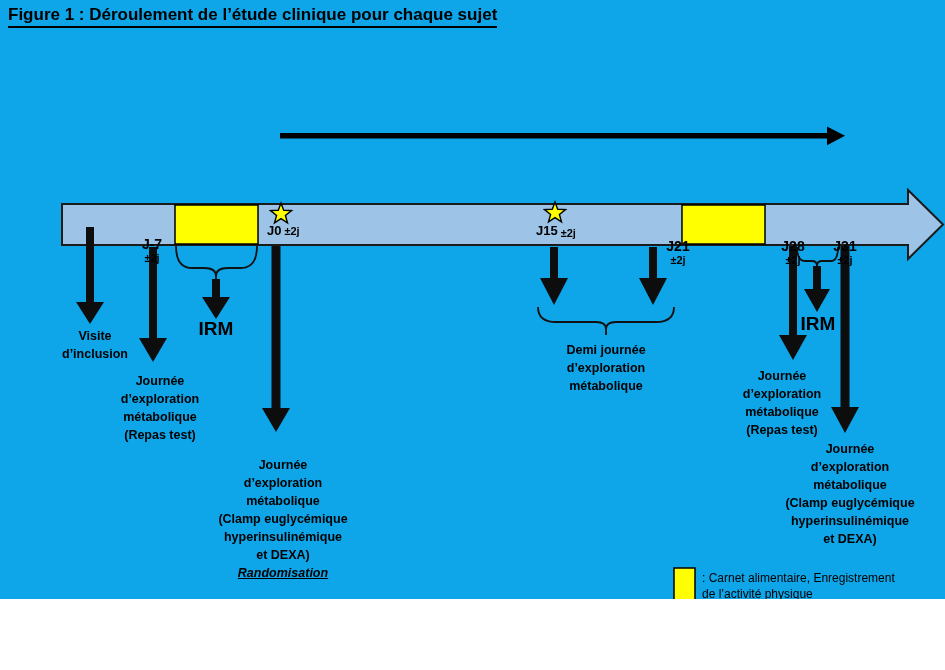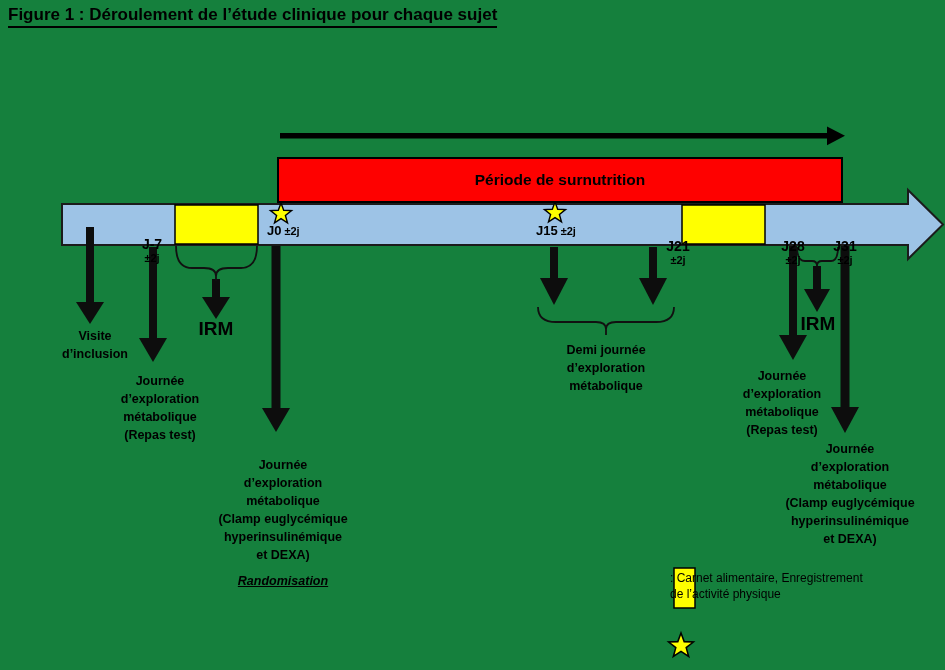--- a/index.html
+++ b/index.html
@@ -1,17 +1,17 @@
 <!DOCTYPE html>
 <html style="--timeline-blue: #9DC3E6; --basale-green: #92AB56; --surnutrition-red: #FE0100; --highlight-yellow: #FFFF00;"><head>
 <meta charset="utf-8">
 <style>
   html,body { margin:0; padding:0; background:#fff; }
   #figure {
-    position:relative; width:945px; height:670px; background:#15803d;
+    position:relative; width:945px; height:599px; background:#0ea5e9;
     font-family:"Liberation Sans", sans-serif; color:#000; overflow:hidden;
   }
   .abs { position:absolute; }
   #title {
     left:8px; top:5px; font-size:17px; font-weight:bold;
     display:inline-block; border-bottom:2px solid #000; padding-bottom:1px;
     white-space:nowrap;
   }
   #treatment {
     left:450px; top:56px; width:200px; text-align:center;
@@ -27,21 +27,21 @@
   .day .d { display:block; font-size:14px; line-height:16px; }
   .day .t { display:block; font-size:11px; line-height:13px; }
   .day-inline { display:flex; align-items:baseline; gap:3px; font-weight:bold; }
   .day-inline .d { font-size:13px; line-height:16px; }
   .day-inline .t { font-size:11px; line-height:12px; }
   .event {
     text-align:center; font-weight:bold; font-size:12.5px; line-height:18px;
     white-space:pre-line;
   }
   .irm { font-size:19px; }
-  #randomisation-label { display:block; font-style:italic; text-decoration:underline;margin-top:8px; }
+  #randomisation-label { display:block; font-style:italic; text-decoration:underline; }
   .legend-text { font-size:12px; line-height:15.5px; white-space:pre-line; font-weight:normal; }
   svg { display:block; }
 </style>
 </head>
 <body>
 
 <div id="figure">
 
   <svg class="abs" style="left:0; top:0;" width="945" height="670" viewBox="0 0 945 670">
 
@@ -107,33 +107,30 @@
 
     <rect x="674" y="568" width="21" height="40" style="fill:var(--highlight-yellow,#FFFF00)" stroke="#000" stroke-width="1.5"></rect>
     <g transform="translate(681,646) scale(1.18)">
       <polygon points="0,-11 2.7,-3.7 10.5,-3.4 4.4,1.4 6.5,8.9 0,4.6 -6.5,8.9 -4.4,1.4 -10.5,-3.4 -2.7,-3.7" style="fill:var(--highlight-yellow,#FFFF00)" stroke="#000" stroke-width="1.3"></polygon>
     </g>
   </svg>
 
   <div class="abs" id="title">Figure 1 : Déroulement de l’étude clinique pour chaque sujet</div>
 
 
-  <div class="abs period" id="period-surnutrition">
-    <span>Période de surnutrition</span>
-  </div>
 
   <div class="abs day" style="left:117px; top:206px;">
     <span class="d">J-7</span>
     <span class="t">±2j</span>
   </div>
   <div class="abs day-inline" style="left:267px; top:223px;">
     <span class="d">J0</span>
     <span class="t">±2j</span>
   </div>
-  <div class="abs day-inline" style="left:536px; top:223px;">
+  <div class="abs day-inline" style="left:536px; top:223px;align-items:flex-end;">
     <span class="d">J15</span>
     <span class="t">±2j</span>
   </div>
   <div class="abs day" style="left:643px; top:208px;">
     <span class="d">J21</span>
     <span class="t">±2j</span>
   </div>
   <div class="abs day" style="left:758px; top:208px;">
     <span class="d">J28</span>
     <span class="t">±2j</span>
@@ -167,16 +164,16 @@
 métabolique
 (Repas test)</div>
   <div class="abs event irm" style="left:793px; top:315px; width:50px;">IRM</div>
   <div class="abs event" style="left:780px; top:440px; width:140px;">Journée
 d’exploration
 métabolique
 (Clamp euglycémique
 hyperinsulinémique
 et DEXA)</div>
 
-  <div class="abs legend-text" style="left:670px; top:571px; width:230px;">: Carnet alimentaire, Enregistrement
+  <div class="abs legend-text" style="left:702px; top:571px; width:230px;">: Carnet alimentaire, Enregistrement
 de l’activité physique</div>
 
 </div>
 
 </body></html>

